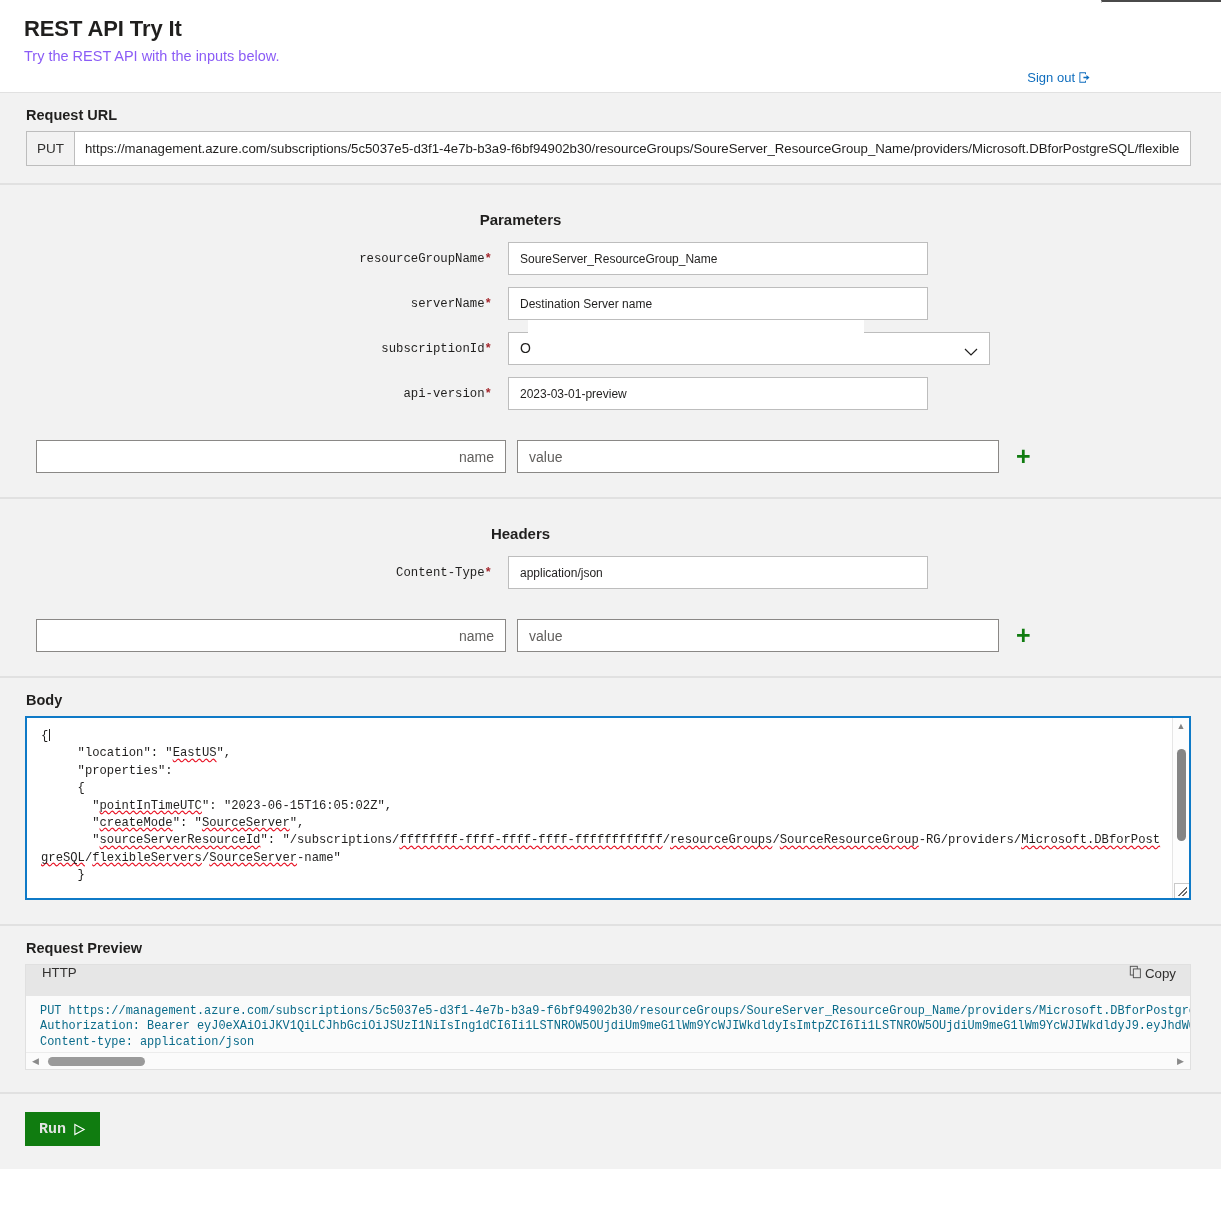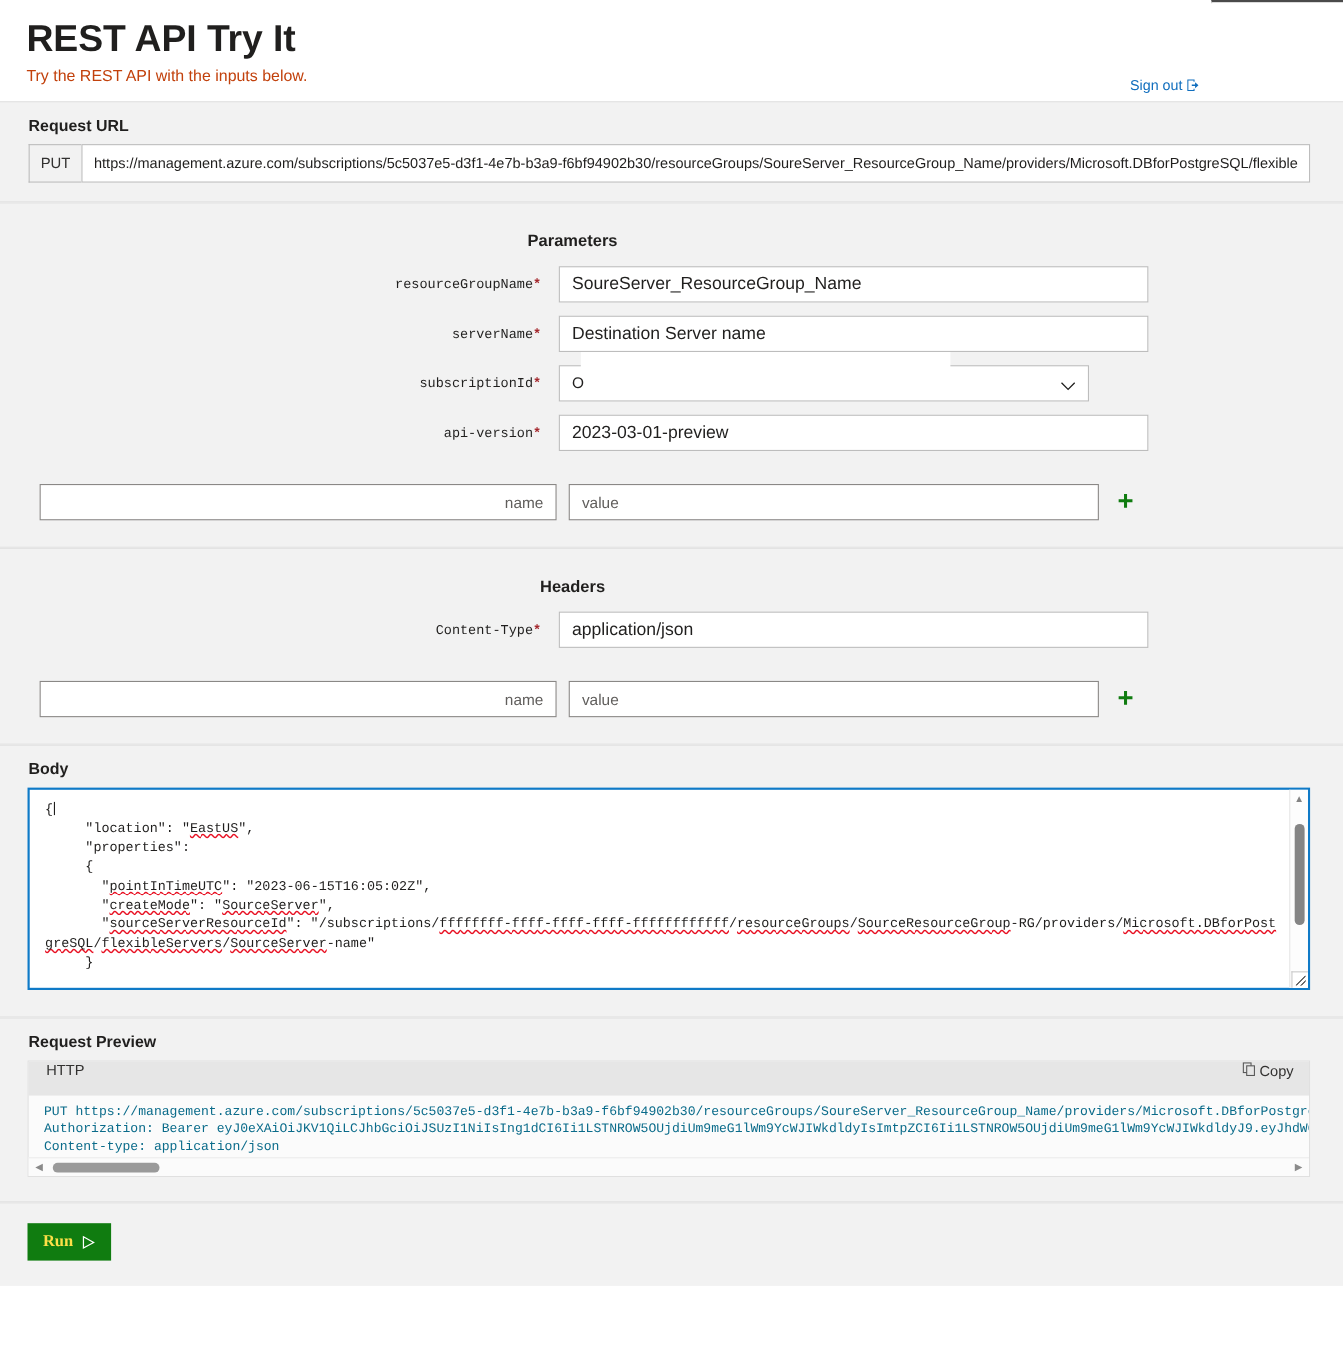--- a/index.html
+++ b/index.html
@@ -24,30 +24,30 @@
 
   
   .header {
     background: #ffffff;
     padding: 16px 24px 0 24px;
     height: 92px;
     box-sizing: border-box;
     position: relative;
   }
   .page-title {
-    font-size: 34px;
+    font-size: 22px;
     font-weight: 600;
     letter-spacing: -0.1px;
     margin: 0 0 6px 0;
     color: #201f1e;
     line-height: 1.15;
   }
   .page-subtitle {
     font-size: 14.5px;
-    color: #c2410c;
+    color: #8b5cf6;
     margin: 0;
     line-height: 1.3;
   }
   .topright-stub {
     position: absolute;
     right: 0px;
     top: 0px;
     width: 120px;
     height: 3px;
     border-top: 2px solid #4a4a4a;
@@ -139,25 +139,25 @@
     text-align: right;
     padding-right: 16px;
     font-family: "Liberation Mono", monospace;
     font-size: 12.3px;
     color: #201f1e;
     box-sizing: border-box;
     white-space: nowrap;
   }
   .req-star { color: #a4262c; font-weight: 700; }
   .field-input {
-    width: 536px;
+    width: 420px;
     height: 33px;
     border: 1px solid #bdbdbd;
     background: #ffffff;
-    font-size: 16px;
+    font-size: 12px;
     color: #201f1e;
     padding: 0 11px;
     box-sizing: border-box;
     font-family: "Liberation Sans", sans-serif;
     outline: none;
   }
   .field-input::placeholder { color: #605e5c; }
 
   .select-wrap { position: relative; width: 482px; height: 33px; }
   .field-select {
@@ -380,32 +380,32 @@
   
   .run-sec {
     background: #f2f2f2;
     border-top: 1px solid #e1e1e1;
     padding: 18px 0 0 25px;
     height: 76px;
     box-sizing: border-box;
   }
   .run-btn {
     background: #107c10;
-    color: #fde047;
+    color: #e5e5e5;
     border: none;
     height: 34px;
     min-width: 70px;
     padding: 0 14px;
     font-size: 15px;
     font-weight: 700;
     display: inline-flex;
     align-items: center;
     gap: 7px;
     cursor: pointer;
-    font-family: Liberation Serif, serif;
+    font-family: Liberation Mono, monospace;
   }
   .run-tri-outline {
     width: 13px; height: 13px;
     position: relative;
   }
 </style>
 </head>
 <body>
 
 <div class="page">

